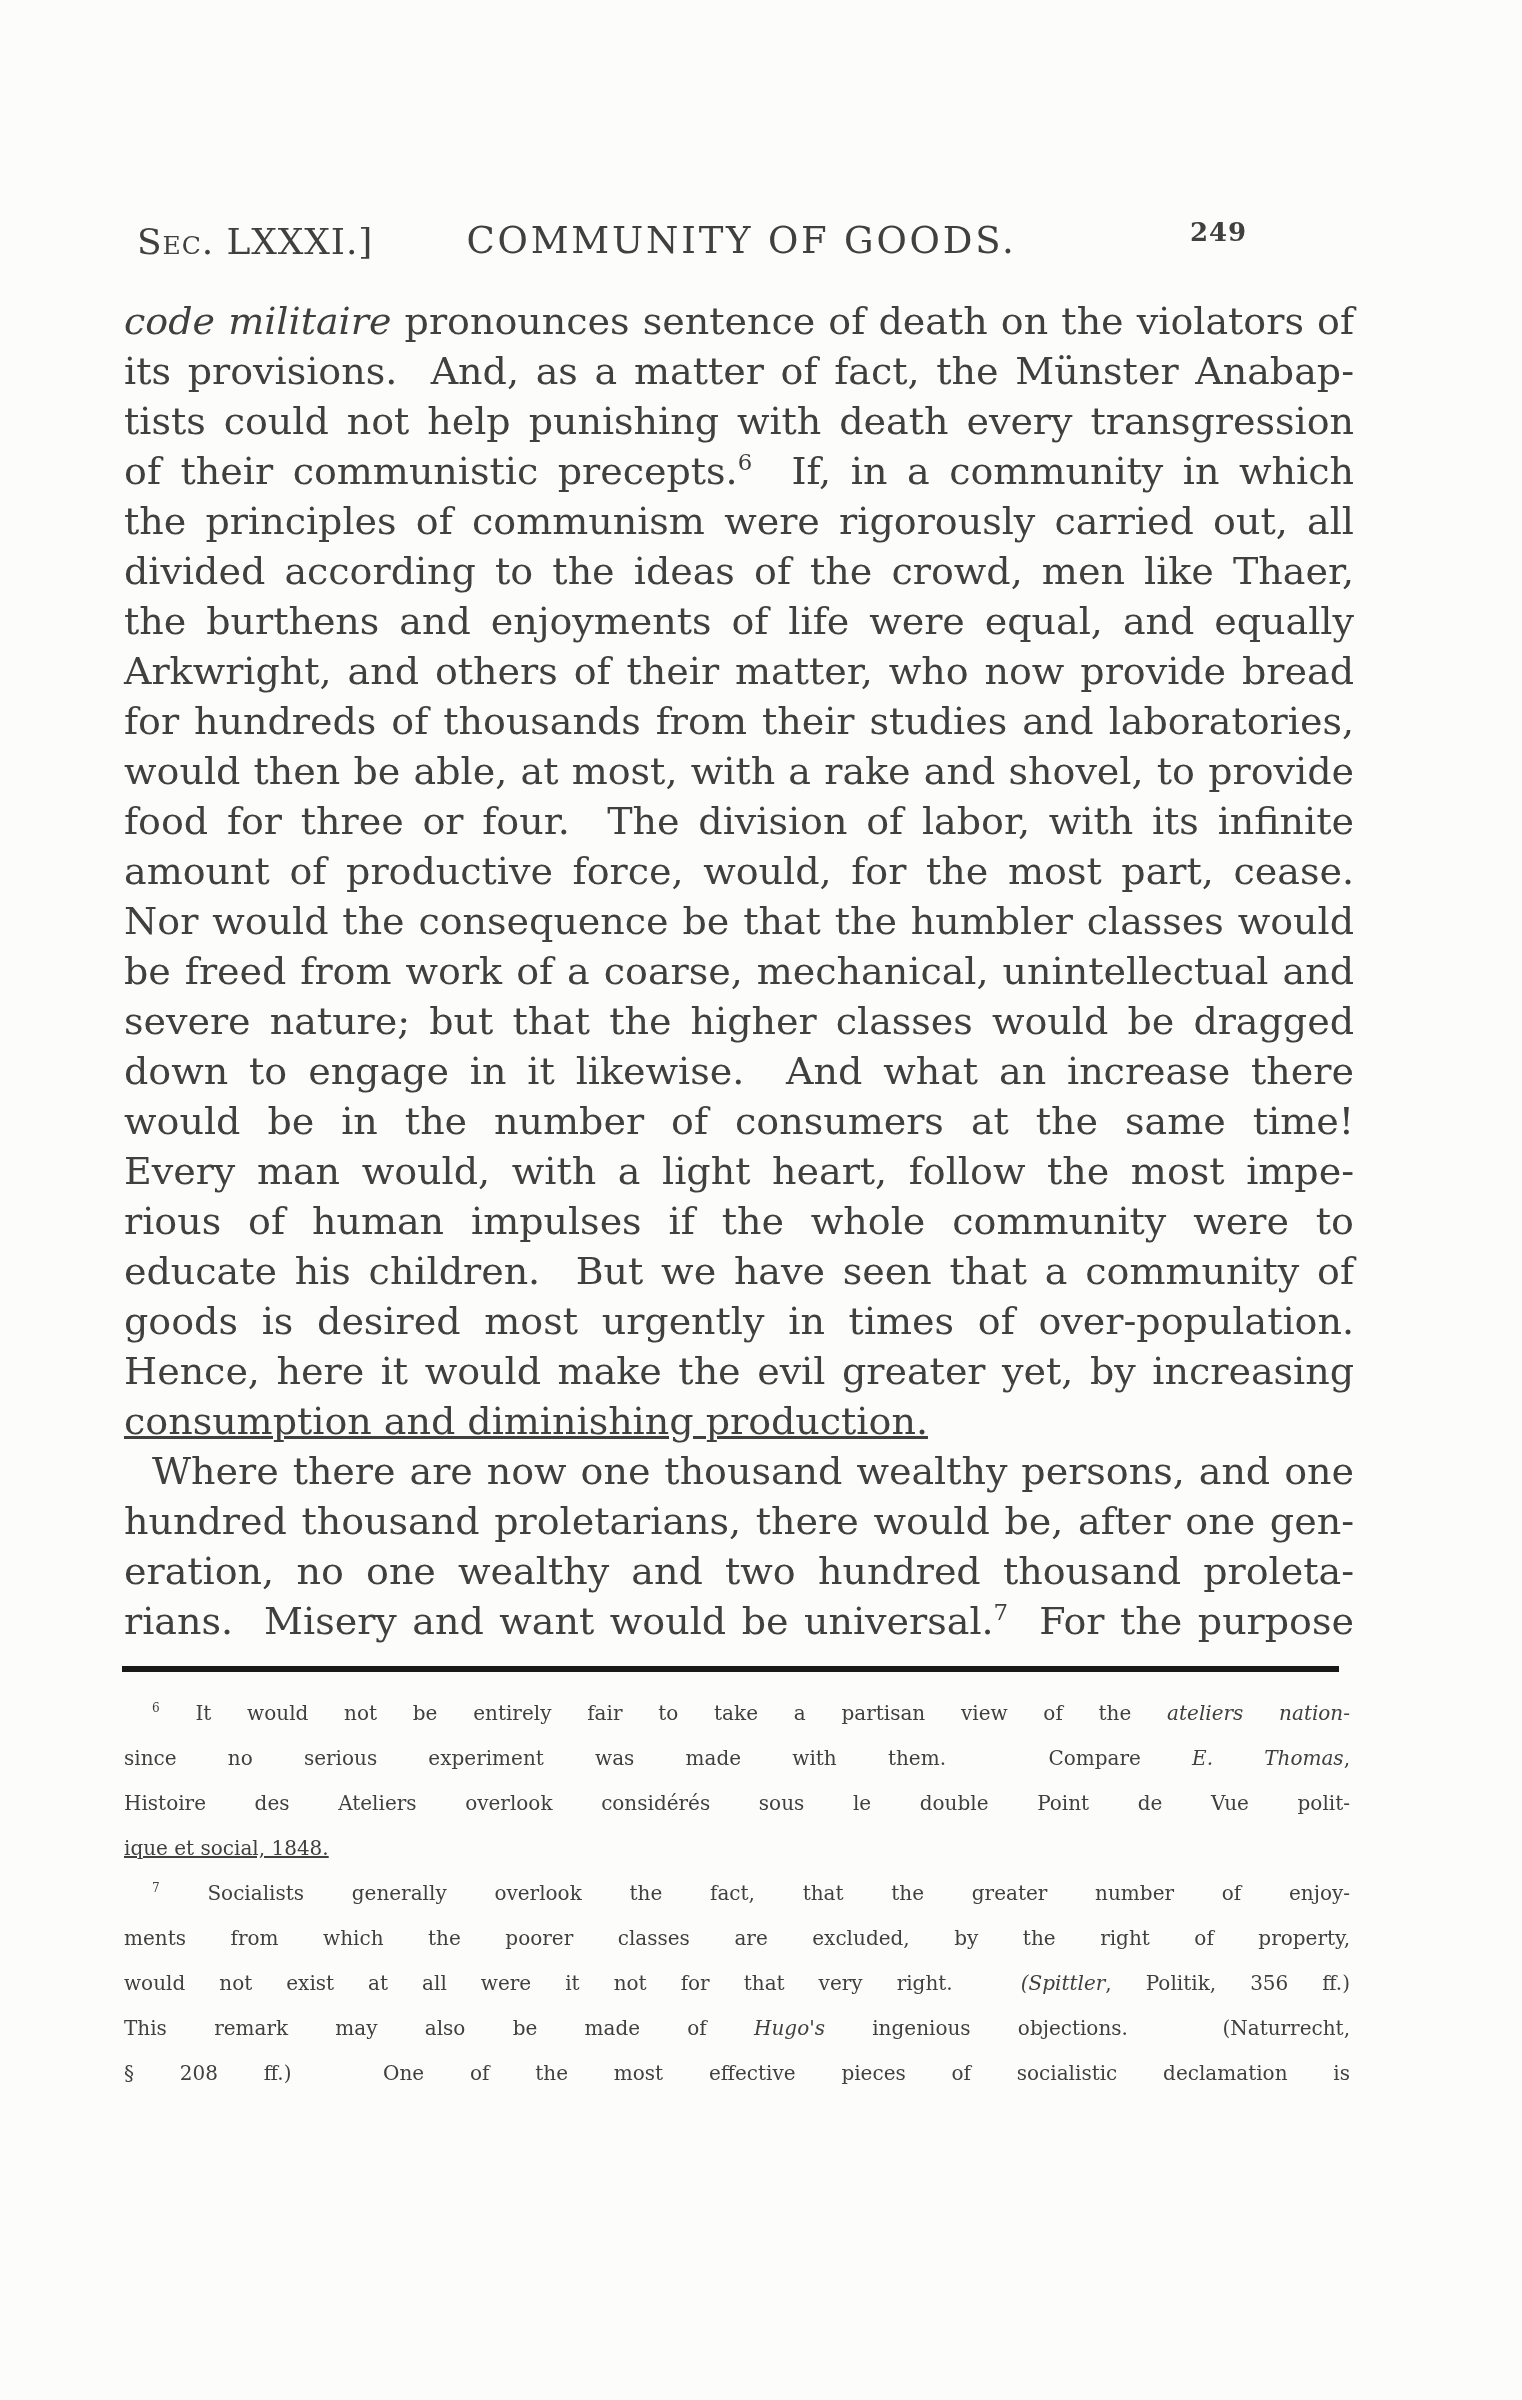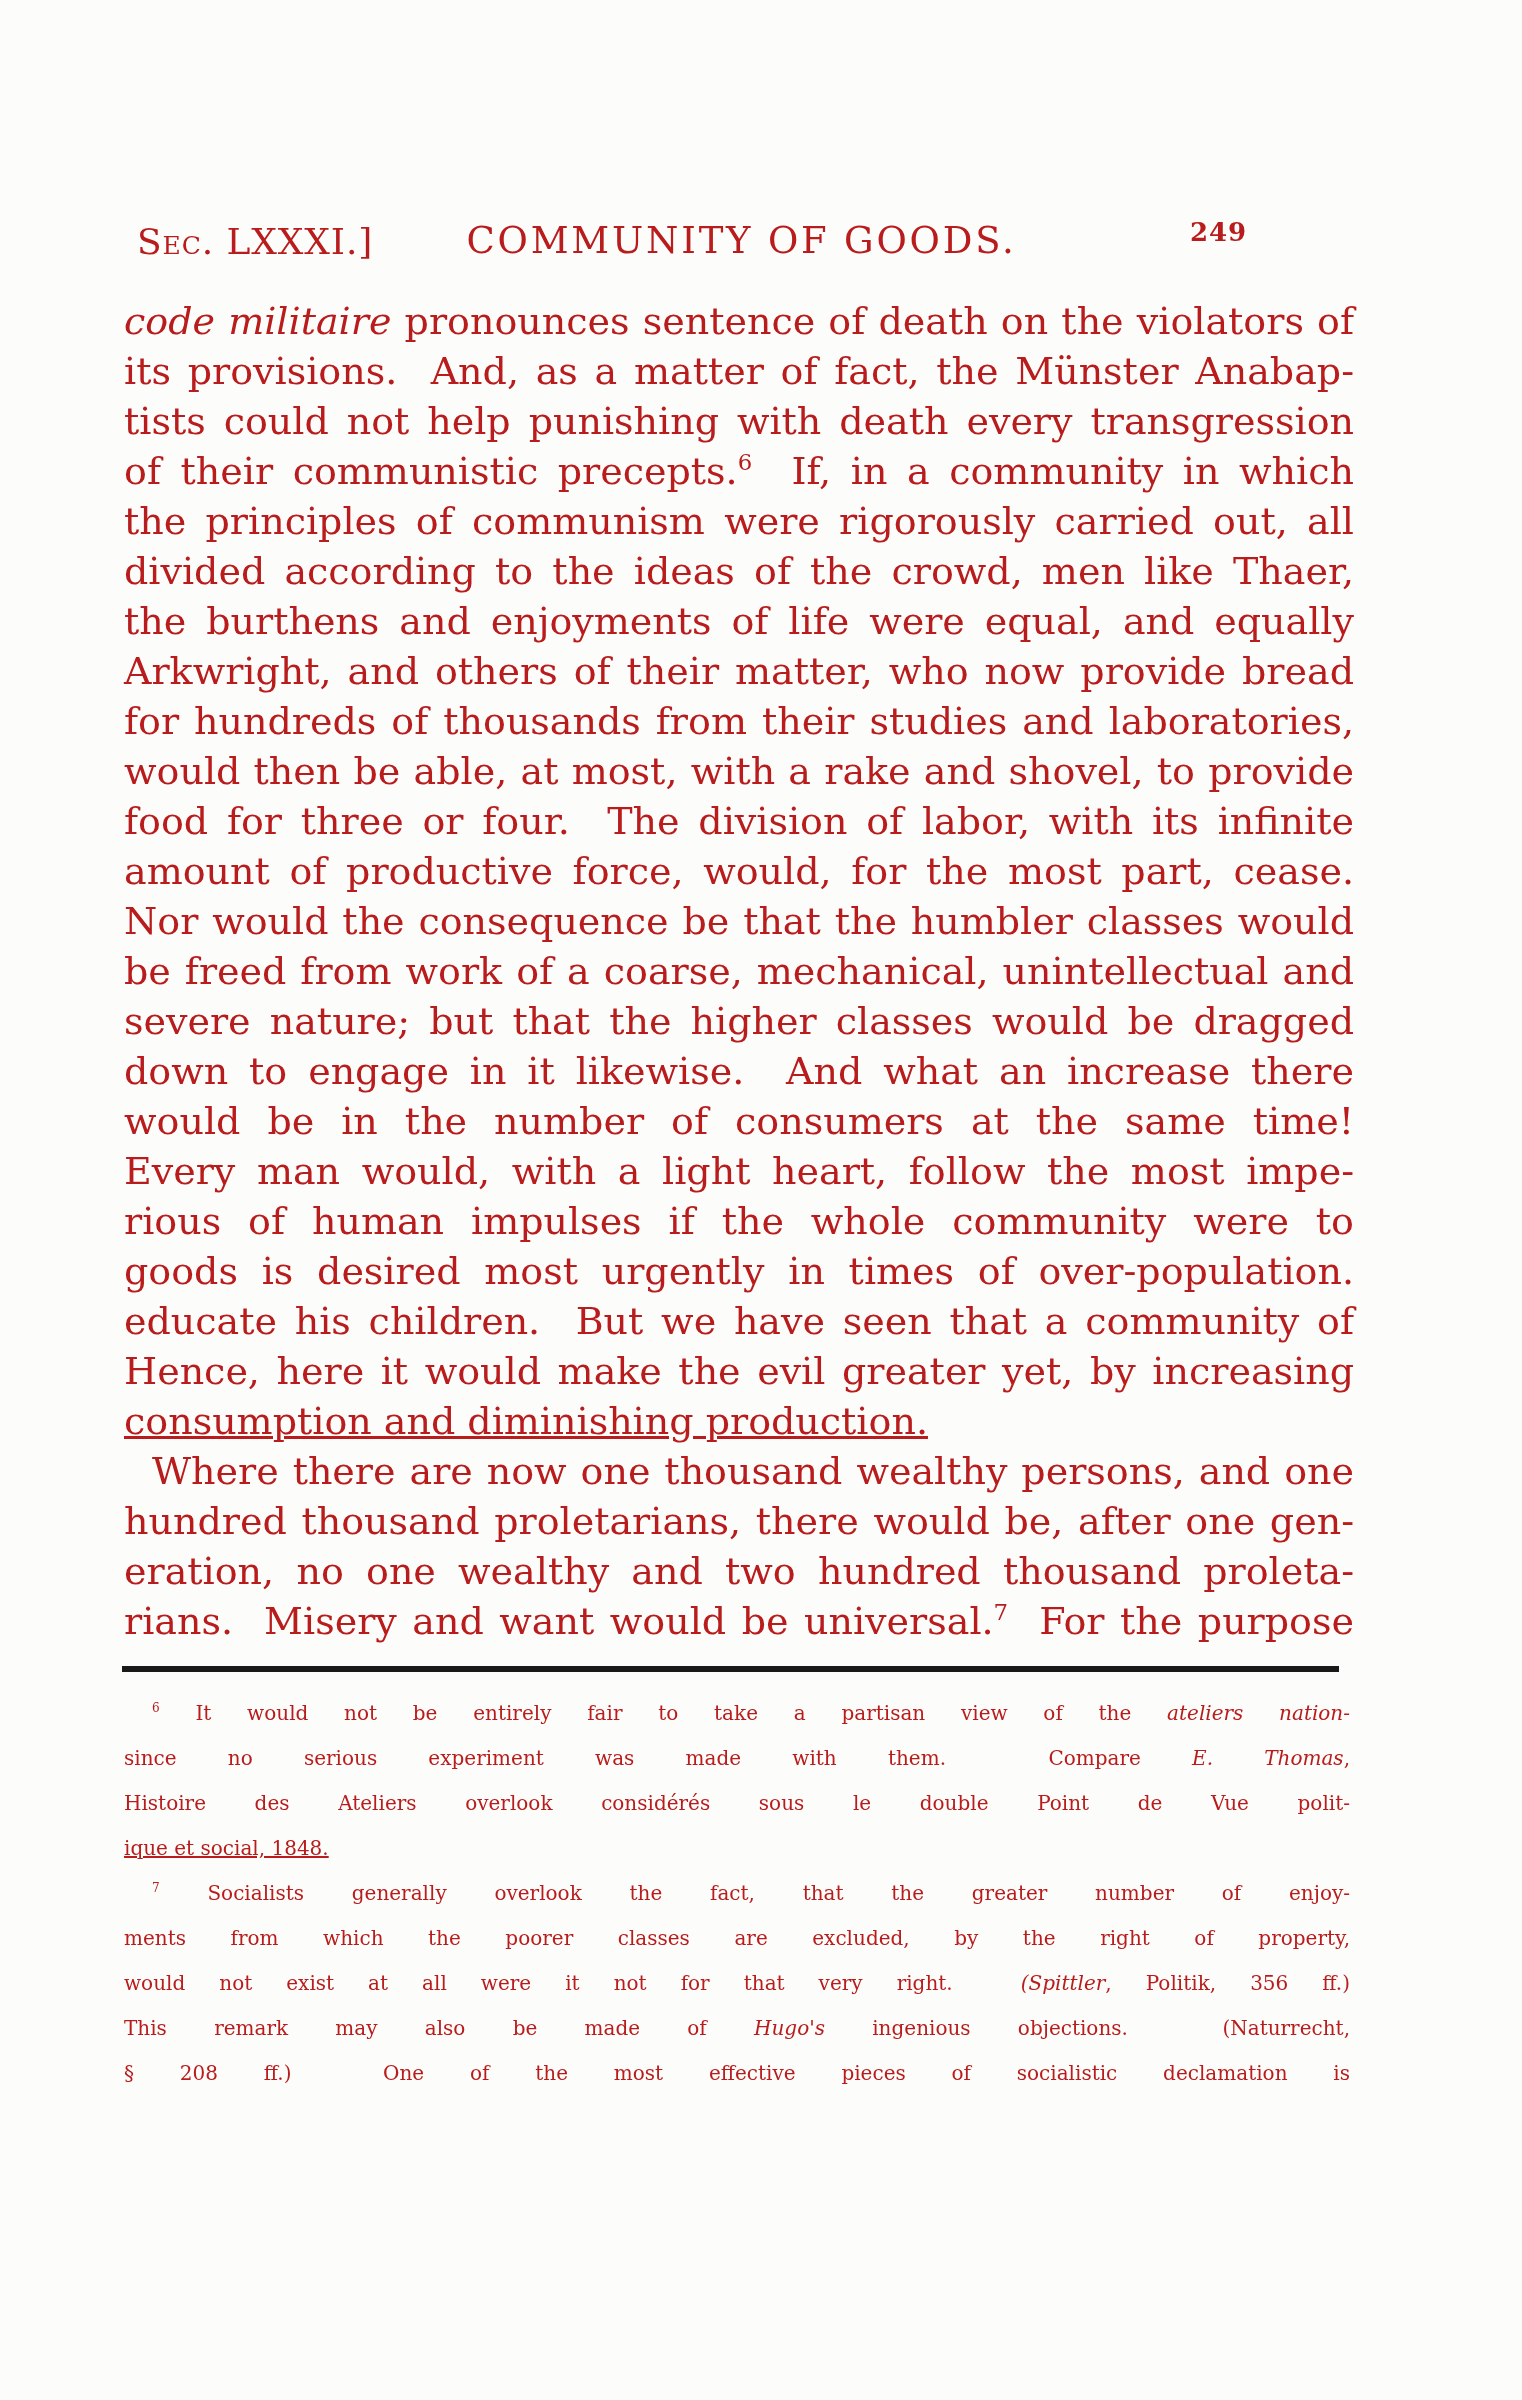--- a/index.html
+++ b/index.html
@@ -6,21 +6,21 @@
     margin: 0;
     padding: 0;
     background: #e8e8e6;
   }
   .page {
     position: relative;
     width: 1523px;
     height: 2400px;
     margin: 0 auto;
     background: #fcfcfa;
-    color: #b91c1c;
+    color: #404040;
     font-family: "DejaVu Serif", "Liberation Serif", serif;
     overflow: hidden;
   }
   
   .running-header {
     position: absolute;
     top: 215px;
     left: 124px;
     width: 1257px;
     height: 60px;
@@ -119,22 +119,22 @@
         <div class="line"><span>would then be able, at most, with a rake and shovel, to provide</span></div>
         <div class="line"><span>food for three or four.  The division of labor, with its infinite</span></div>
         <div class="line"><span>amount of productive force, would, for the most part, cease.</span></div>
         <div class="line"><span>Nor would the consequence be that the humbler classes would</span></div>
         <div class="line"><span>be freed from work of a coarse, mechanical, unintellectual and</span></div>
         <div class="line"><span>severe nature; but that the higher classes would be dragged</span></div>
         <div class="line"><span>down to engage in it likewise.  And what an increase there</span></div>
         <div class="line"><span>would be in the number of consumers at the same time!</span></div>
         <div class="line"><span>Every man would, with a light heart, follow the most impe-</span></div>
         <div class="line"><span>rious of human impulses if the whole community were to</span></div>
+        <div class="line"><span>educate his children.  But we have seen that a community of</span></div>
         <div class="line"><span>goods is desired most urgently in times of over-population.</span></div>
-        <div class="line"><span>educate his children.  But we have seen that a community of</span></div>
         <div class="line"><span>Hence, here it would make the evil greater yet, by increasing</span></div>
         <div class="line last"><span>consumption and diminishing production.</span></div>
       </div>
       <div class="para">
         <div class="line indent"><span>Where there are now one thousand wealthy persons, and one</span></div>
         <div class="line"><span>hundred thousand proletarians, there would be, after one gen-</span></div>
         <div class="line"><span>eration, no one wealthy and two hundred thousand proleta-</span></div>
         <div class="line"><span>rians.  Misery and want would be universal.</span><span class="sup">7</span><span>  For the purpose</span></div>
       </div>
     </div>

